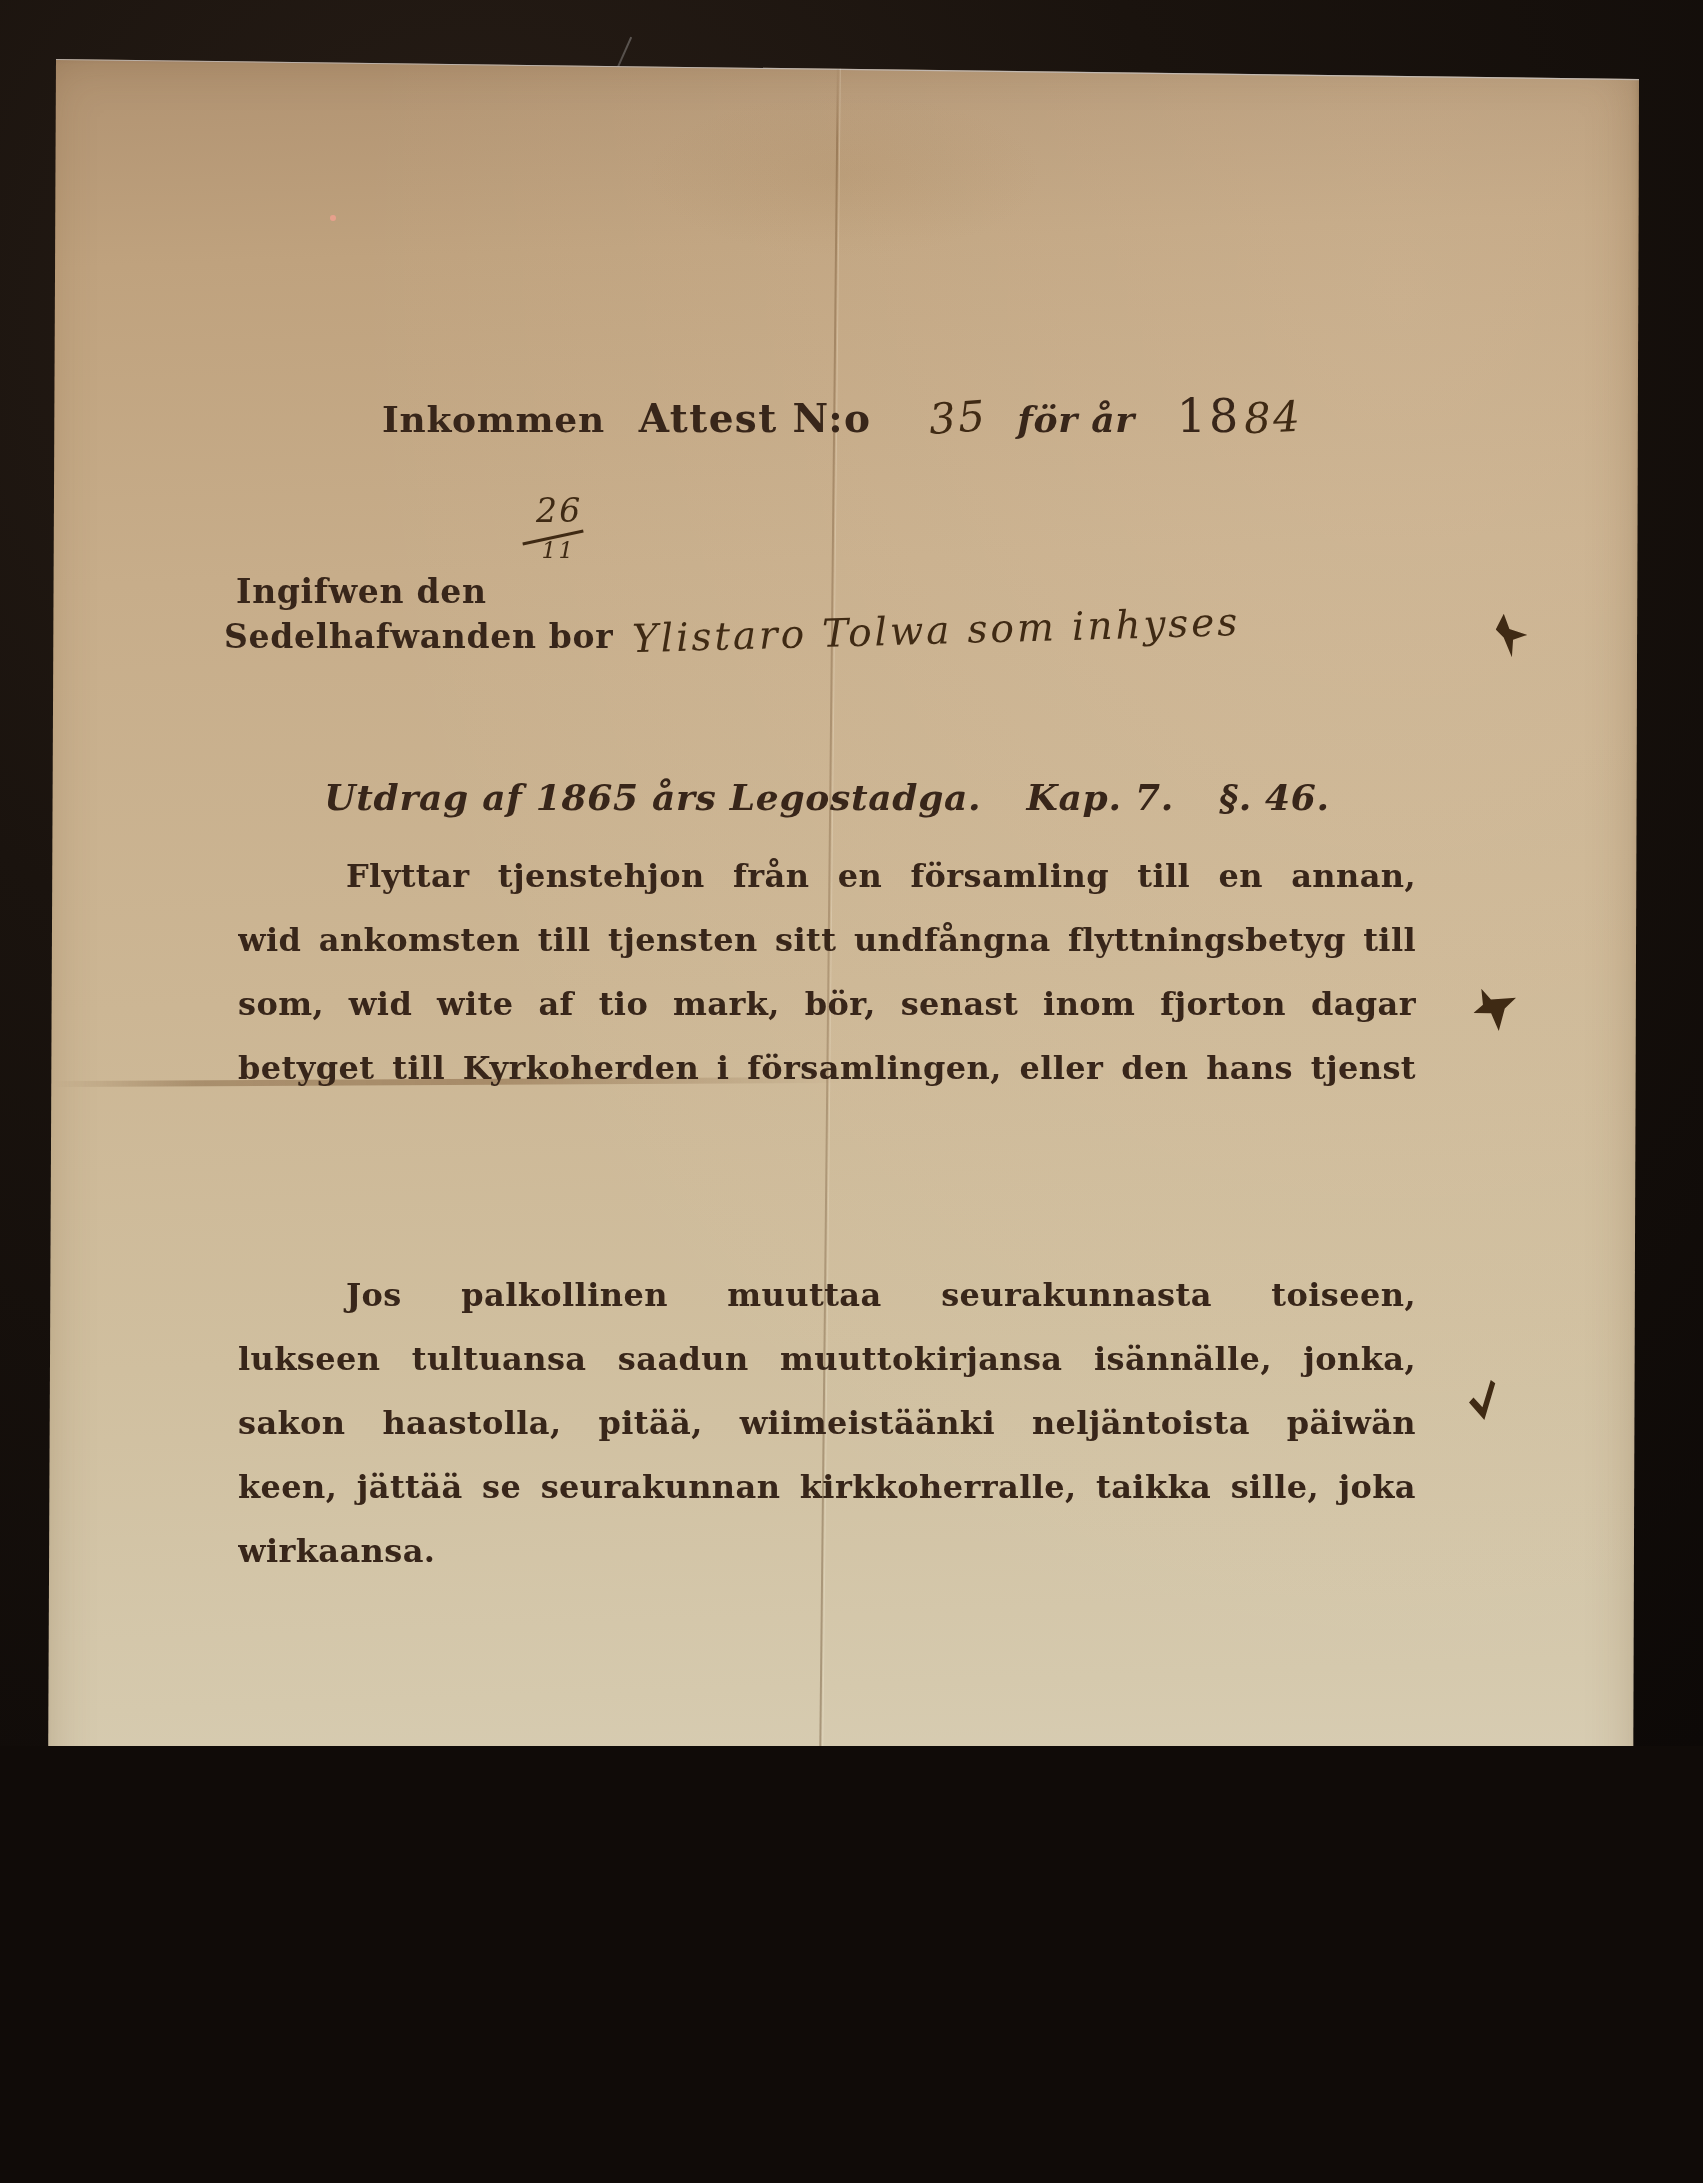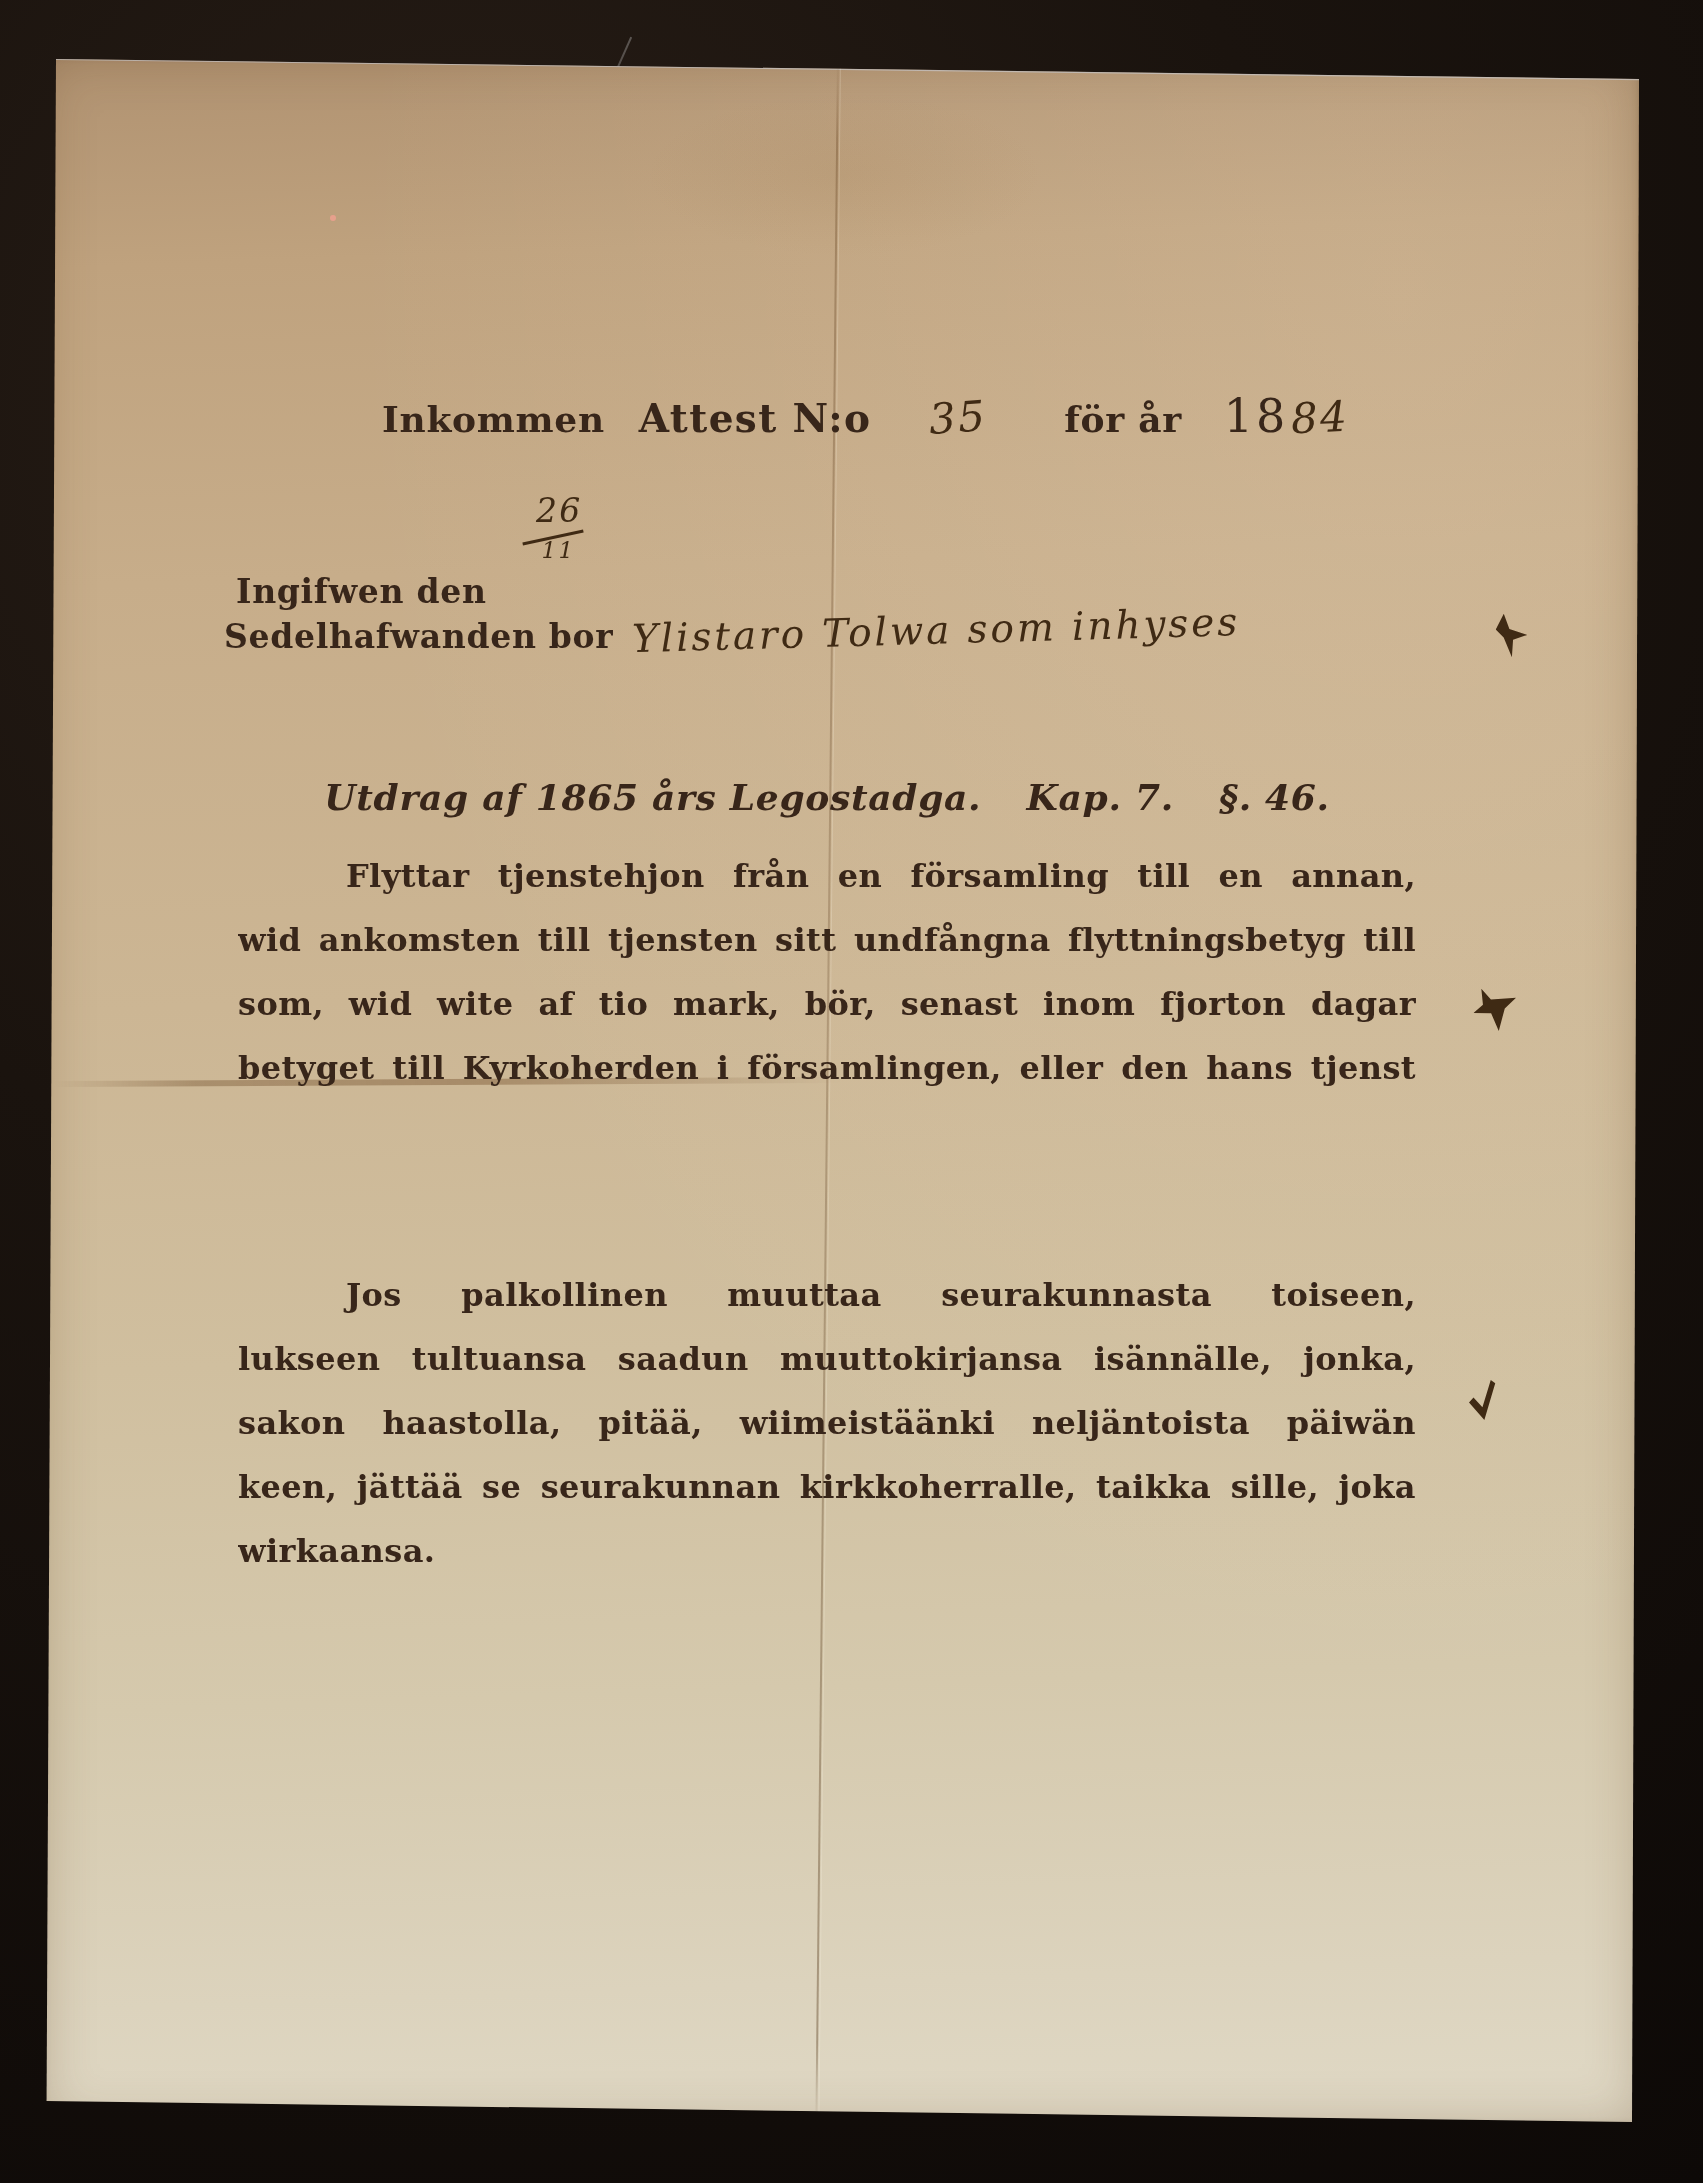--- a/index.html
+++ b/index.html
@@ -3,21 +3,21 @@
 <meta charset="utf-8">
 <style>
   * { box-sizing: border-box; }
   html,body { margin:0; padding:0; }
   body {
     background:#100b08;
     font-family:"DejaVu Serif", serif;
   }
   #stage {
     position:relative;
-    width:1703px; height:2183px;
+    width:1703px; height:1746px;
     overflow:hidden;
     background:
       radial-gradient(circle at 28% 18%, #271d16 0%, #1a130e 38%, #0d0907 100%);
   }
   
   .bg-scratch {
     position:absolute; left:592px; top:29px; width:2.2px; height:188px;
     background:linear-gradient(to bottom, rgba(200,200,200,.35), rgba(170,160,150,.05));
     transform:rotate(24deg);
   }
@@ -93,21 +93,21 @@
     color:var(--ink-handwritten, #3f2a14);
     font-style:italic; letter-spacing:2.2px;
   }
   .header-line {
     position:absolute; left:339px; top:333px;
     display:flex; align-items:baseline; white-space:nowrap;
   }
   .header-line .inkommen   { font-size:36px; }
   .header-line .attest-no  { font-size:39px; font-weight:bold; margin-left:34px; letter-spacing:1.4px; }
   .header-line .att-number { font-size:42px; margin-left:58px; transform:rotate(-4deg); }
-  .header-line .for-ar     { font-size:36px; margin-left:77px; }
+  .header-line .for-ar     { font-size:36px; margin-left:30px;font-style:italic; }
   .header-line .year-printed { font-size:46px; margin-left:42px; letter-spacing:2.9px; }
   .header-line .year-written { font-size:42px; margin-left:2.9px; transform:rotate(-3deg); }
 
   .ingifwen-line {
     position:absolute; left:193px; top:468px;
     display:flex; align-items:baseline; white-space:nowrap;
     font-size:33px;
   }
   .frac { position:relative; display:inline-block; width:79px; height:79px; margin-left:35px; transform:translateY(-33px); }
   .frac .num { position:absolute; left:14.4px; top:0; font-size:33px; }

